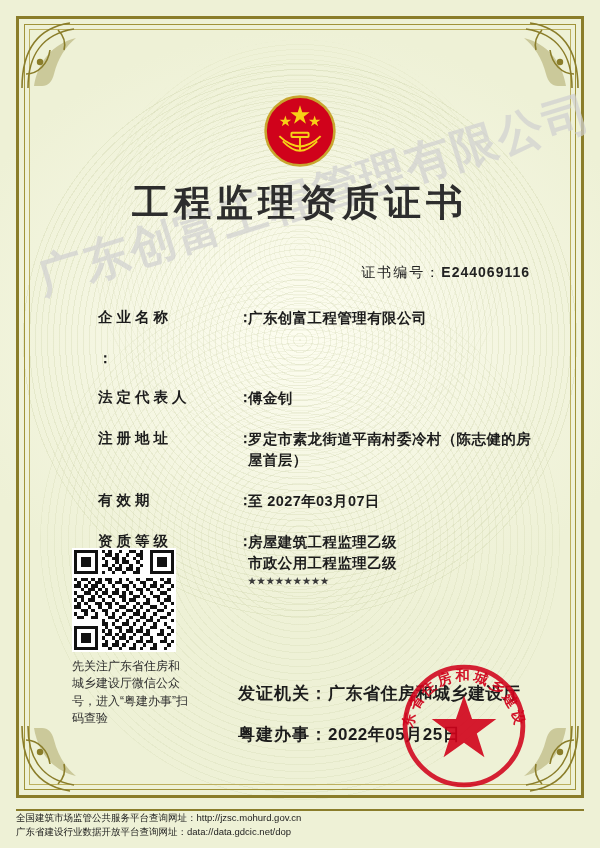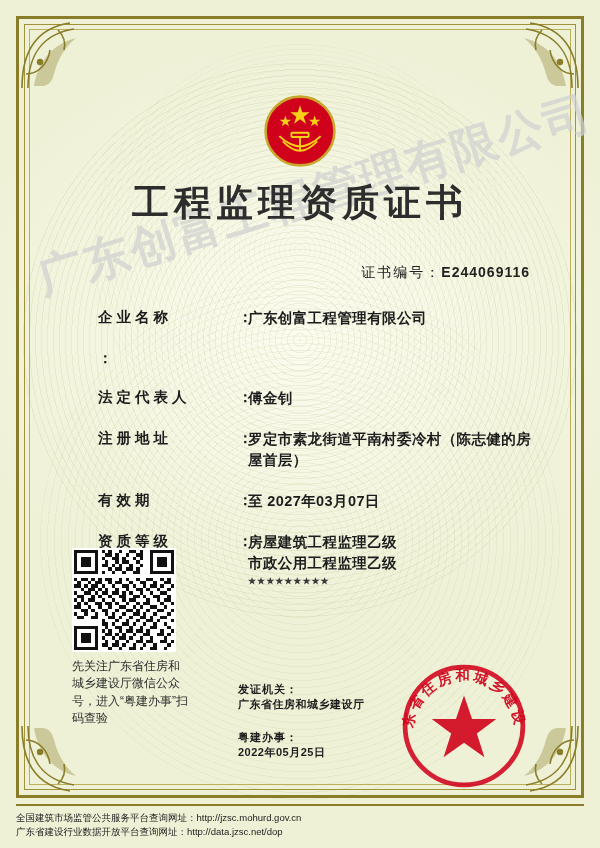--- a/index.html
+++ b/index.html
@@ -196,26 +196,25 @@
 
   
   .issuer {
     position: absolute;
     right: 62px; top: 682px;
     width: 300px;
     text-align: left;
   }
   .issuer .irow {
     display: flex;
-    font-size: 11px;
+    font-size: 17px;
     font-weight: bold;
     color: #1c1c1c;
     margin-bottom: 18px;
     justify-content: flex-start;
-    flex-direction: column;
   }
   .issuer .ilabel { letter-spacing: 1px; white-space: nowrap; }
   .issuer .ivalue { letter-spacing: .5px; }
 
   
   .seal {
     position: absolute;
     left: 388px; top: 650px;
     width: 152px; height: 152px;
     pointer-events: none;
@@ -236,21 +235,20 @@
     letter-spacing: 2px;
     pointer-events: none;
     font-family: "DejaVu Sans", "Liberation Sans", sans-serif;
   }
 
   
   .footer {
     position: absolute;
     left: 16px; right: 16px; bottom: 8px;
     border-top: 2px solid #8a7d2a;
-    padding-top: 5px;
     font-size: 9.5px;
     line-height: 1.55;
     color: #1c1c1c;
   }
 </style>
 </head>
 <body>
 
 <div class="cert">
 
@@ -620,16 +618,16 @@
       <circle cx="80" cy="80" r="62" fill="none" stroke="#d0021b" stroke-width="5" opacity=".88"></circle>
       <polygon points="80,48 88.5,72.5 114,72.5 93.5,88 101.5,113 80,97.5 58.5,113 66.5,88 46,72.5 71.5,72.5" fill="#d0021b" opacity=".9"></polygon>
       <text font-size="15" font-weight="bold" fill="#d0021b" opacity=".92" letter-spacing="3" font-family="'DejaVu Sans','Liberation Sans',sans-serif">
         <textPath href="#sealArcText" startOffset="50%" text-anchor="middle">广东省住房和城乡建设厅</textPath>
       </text>
     </svg>
   </div>
 
   <div class="footer">
     <div>全国建筑市场监管公共服务平台查询网址：http://jzsc.mohurd.gov.cn</div>
-    <div>广东省建设行业数据开放平台查询网址：http://data.jzsc.net/dop</div>
+    <div>广东省建设行业数据开放平台查询网址：data://data.gdcic.net/dop</div>
   </div>
 
 </div>
 
 </body></html>

